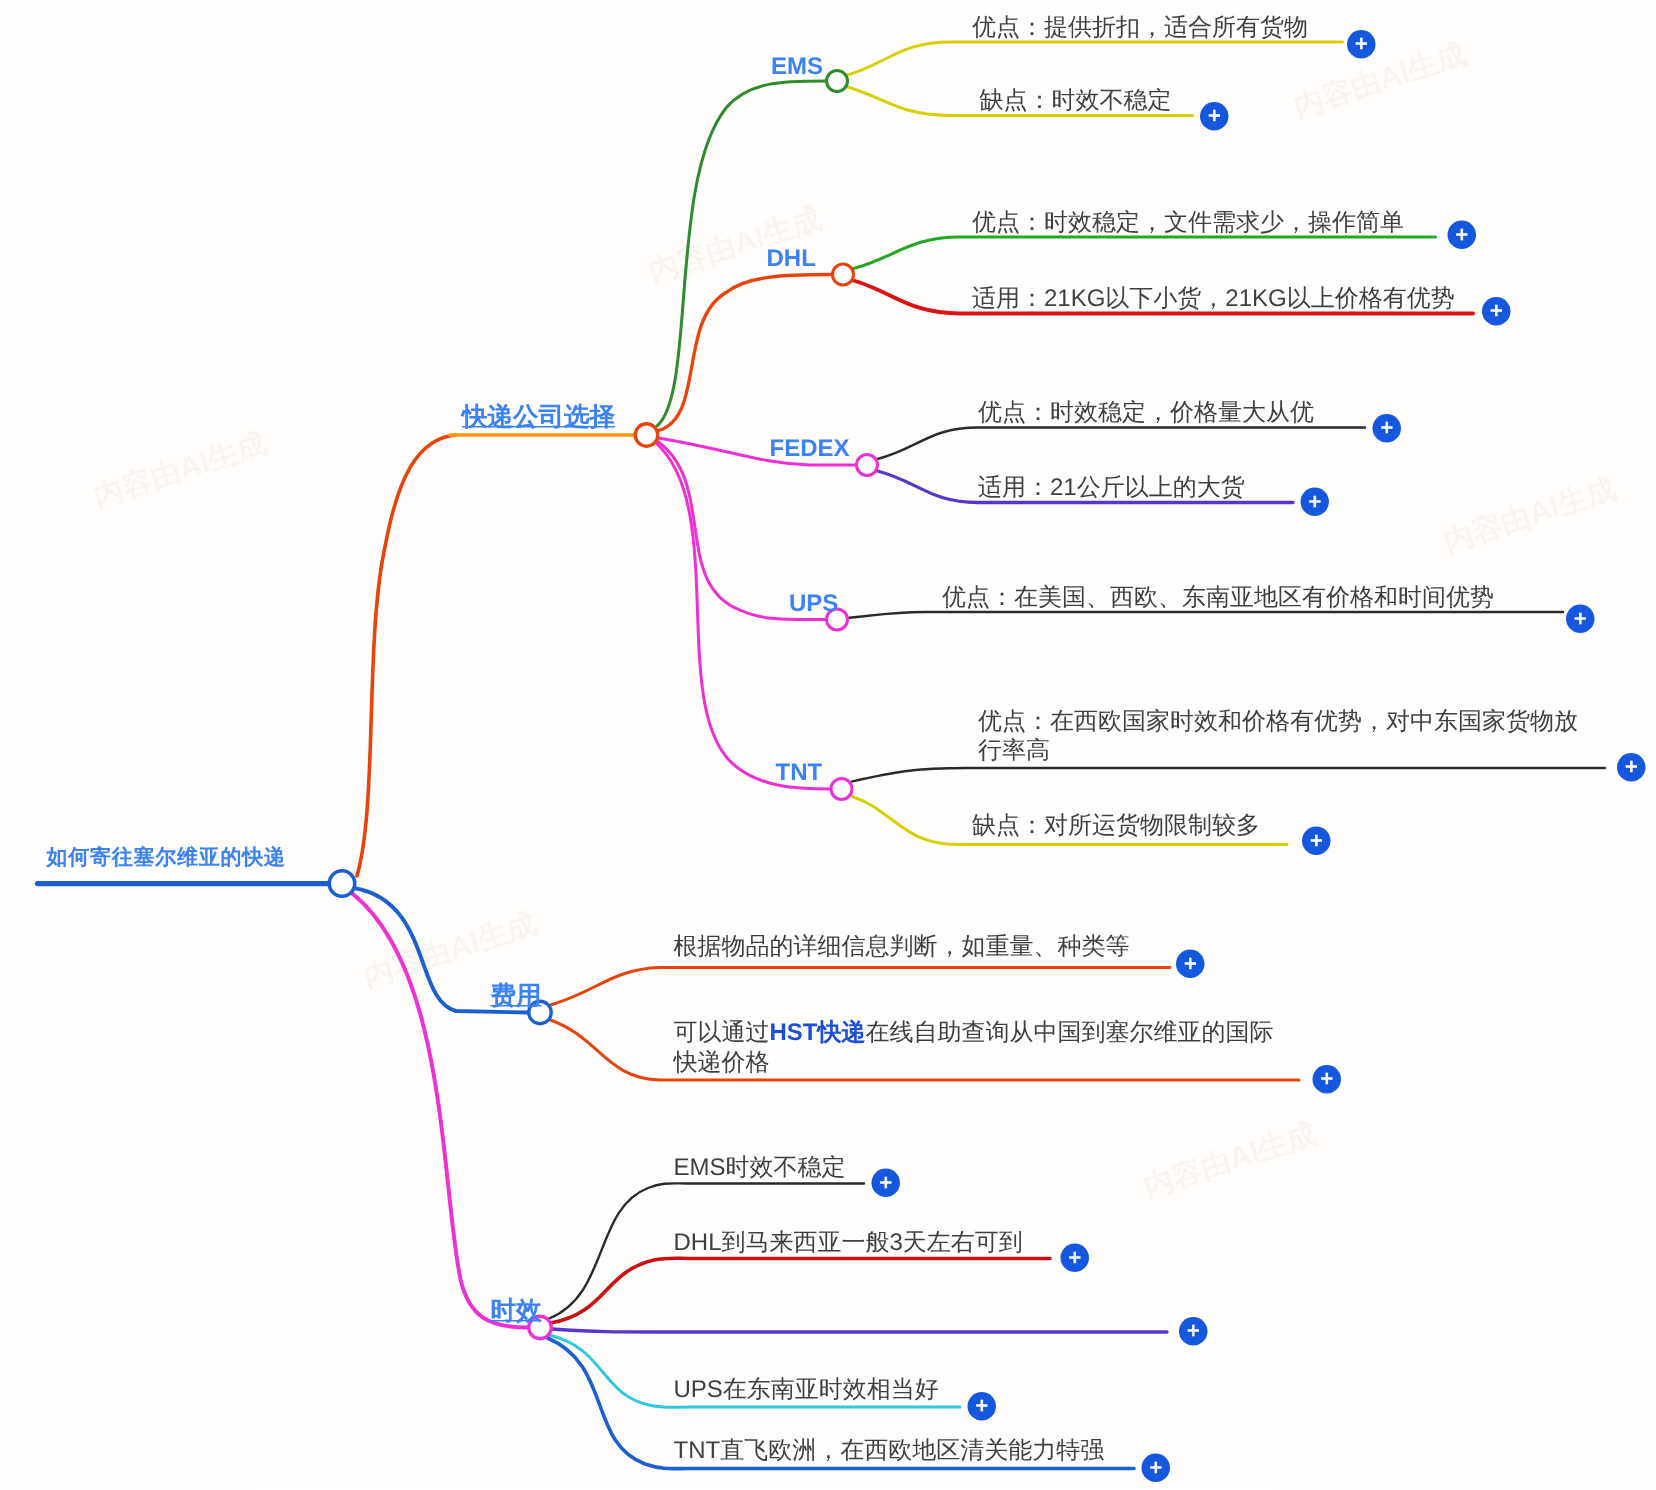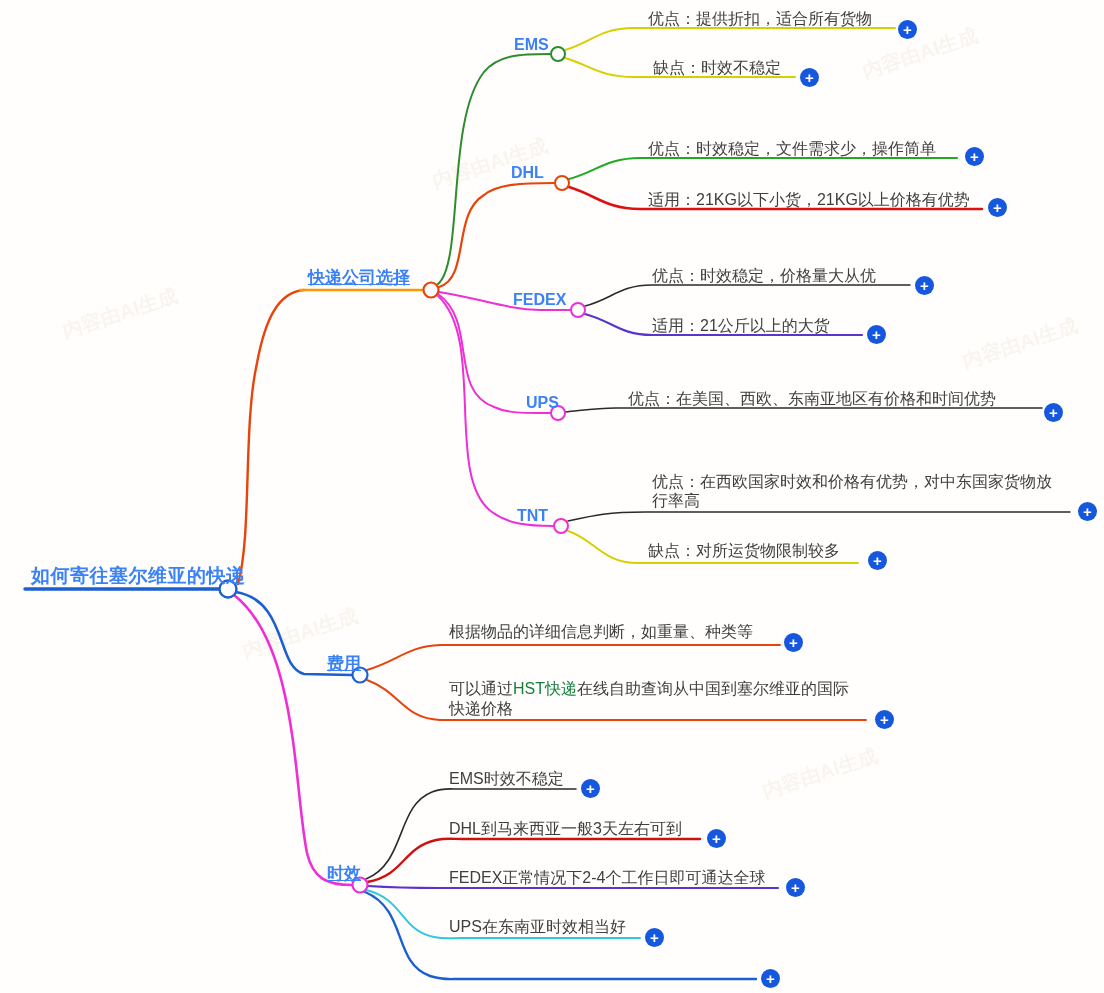--- a/index.html
+++ b/index.html
@@ -3,37 +3,37 @@
 <meta charset="utf-8">
 <style>
   html,body{margin:0;padding:0;background:#ffffff;}
   .stage{
     position:relative;width:1104px;height:993px;overflow:hidden;
     background:#fffefd;
     font-family:"Liberation Sans","DejaVu Sans",sans-serif;
   }
   svg.edges{position:absolute;left:0;top:0;z-index:1;}
   .label{position:absolute;z-index:3;color:#3b82f6;font-weight:bold;white-space:nowrap;}
-  .root-label{font-size:19px;letter-spacing:.5px;}
+  .root-label{font-size:14px;letter-spacing:.5px;}
   .l1-label{font-size:17px;text-decoration:underline;}
   .l2-label{font-size:16px;}
   .leaf{position:absolute;z-index:3;color:#3f3f3f;font-size:16px;line-height:19px;white-space:nowrap;}
   .leaf.wrap2{line-height:19px;}
   .expand{
     position:absolute;z-index:4;width:19px;height:19px;border-radius:50%;
     background:#1558dd;color:#ffffff;font-size:15px;font-weight:bold;
     display:flex;align-items:center;justify-content:center;line-height:1;
     box-sizing:border-box;cursor:pointer;user-select:none;
   }
   .watermark{
     position:absolute;z-index:0;color:rgba(190,150,90,0.09);
     font-size:20px;font-weight:bold;transform:rotate(-18deg);
     white-space:nowrap;pointer-events:none;
   }
-  .bold-inline{font-weight:normal;color:#15803d;}
+  .bold-inline{font-weight:bold;color:#1d4ed8;}
 </style>
 </head>
 <body>
 
 <div class="stage">
 
   <span class="watermark" style="left:430px;top:150px;">内容由AI生成</span>
   <span class="watermark" style="left:860px;top:40px;">内容由AI生成</span>
   <span class="watermark" style="left:960px;top:330px;">内容由AI生成</span>
   <span class="watermark" style="left:240px;top:620px;">内容由AI生成</span>
@@ -118,22 +118,22 @@
   <div class="leaf" style="left:648px;top:541px;">缺点：对所运货物限制较多</div>
 
   <div class="leaf" style="left:449px;top:622px;">根据物品的详细信息判断，如重量、种类等</div>
   <div class="leaf wrap2" style="left:449px;top:679px;line-height:20px;">
     <span>可以通过</span><span class="bold-inline">HST快递</span><span>在线自助查询从中国到塞尔维亚的国际</span><br>
     <span>快递价格</span>
   </div>
 
   <div class="leaf" style="left:449px;top:769px;">EMS时效不稳定</div>
   <div class="leaf" style="left:449px;top:819px;">DHL到马来西亚一般3天左右可到</div>
-  <div class="leaf" style="left:449px;top:868px;">FEDEX正常情况下2-4个工作日即可通达全球</div>
   <div class="leaf" style="left:449px;top:917px;">UPS在东南亚时效相当好</div>
+  <div class="leaf" style="left:449px;top:958px;">TNT直飞欧洲，在西欧地区清关能力特强</div>
 
   <div class="expand" style="left:898px;top:20px;">+</div>
   <div class="expand" style="left:800px;top:68px;">+</div>
   <div class="expand" style="left:965px;top:147px;">+</div>
   <div class="expand" style="left:988px;top:198px;">+</div>
   <div class="expand" style="left:915px;top:276px;">+</div>
   <div class="expand" style="left:867px;top:325px;">+</div>
   <div class="expand" style="left:1044px;top:403px;">+</div>
   <div class="expand" style="left:1078px;top:502px;">+</div>
   <div class="expand" style="left:868px;top:551px;">+</div>

